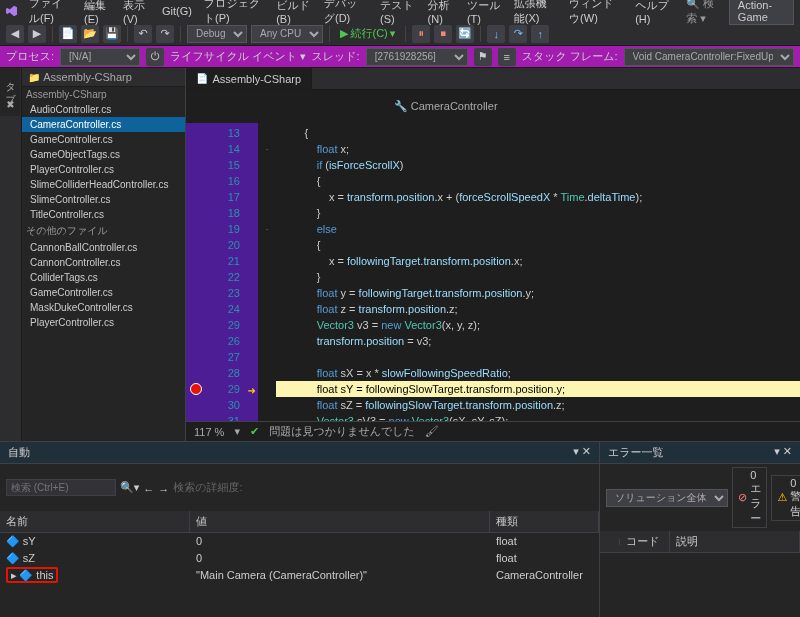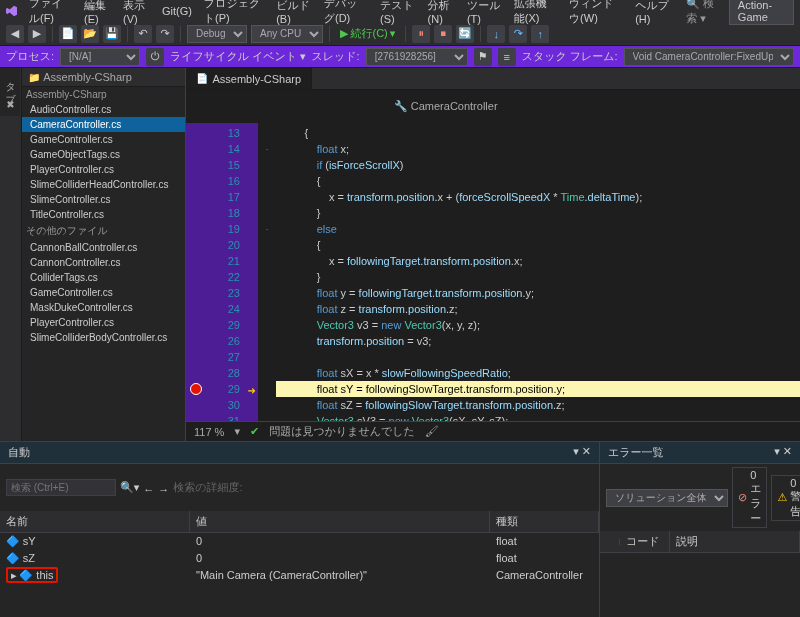--- a/index.html
+++ b/index.html
@@ -7,21 +7,21 @@
 .menubar { background: #2d2d30; padding: 2px 6px; display: flex; align-items: center; gap: 2px; height: 22px; }
 .menubar .logo { width: 16px; height: 16px; margin-right: 4px; }
 .menubar .item { padding: 2px 5px; cursor: pointer; }
 .menubar .search { margin-left: 8px; color: #999; }
 .menubar .proj { background: #3f3f46; border: 1px solid #555; padding: 1px 8px; margin-left: 6px; }
 .toolbar { background: #2d2d30; padding: 2px 6px; display: flex; align-items: center; gap: 4px; height: 24px; border-bottom: 1px solid #1b1b1c; }
 .tb-btn { width: 18px; height: 18px; background: #3f3f46; border-radius: 2px; display: flex; align-items: center; justify-content: center; cursor: pointer; }
 .tb-sep { width: 1px; height: 16px; background: #444; margin: 0 2px; }
 .tb-select { background: #3f3f46; border: 1px solid #555; color: #aaa; padding: 0 4px; height: 18px; font-size: 10px; }
 .tb-run { color: #4ec94e; padding: 0 4px; display: flex; align-items: center; gap: 2px; cursor: pointer; }
-.toolbar2 { background: #6d28d9; padding: 2px 6px; display: flex; align-items: center; gap: 6px; height: 22px; border-bottom: 1px solid #1b1b1c; font-size: 10px; }
+.toolbar2 { background: #a21caf; padding: 2px 6px; display: flex; align-items: center; gap: 6px; height: 22px; border-bottom: 1px solid #1b1b1c; font-size: 10px; }
 .toolbar2 .tb-select { min-width: 80px; }
 .main { display: flex; height: 373px; }
 .left-tabs { width: 22px; background: #2d2d30; border-right: 1px solid #1b1b1c; }
 .vtab { writing-mode: vertical-rl; padding: 6px 3px; background: #252526; color: #aaa; font-size: 10px; cursor: pointer; }
 .sidebar { width: 164px; background: #252526; border-right: 1px solid #3f3f46; overflow: hidden; }
 .sidebar .hdr { background: #2d2d30; padding: 3px 6px; font-size: 10px; color: #aaa; border-bottom: 1px solid #1b1b1c; }
 .sidebar .item { padding: 2px 8px; cursor: pointer; font-size: 10px; color: #ccc; white-space: nowrap; overflow: hidden; }
 .sidebar .item.active { background: #0e639c; color: #fff; }
 .sidebar .grp { padding: 2px 4px; color: #999; font-size: 10px; }
 .editor { flex: 1; background: #1e1e1e; display: flex; flex-direction: column; }
@@ -140,21 +140,20 @@
         <div class="item">TitleController.cs</div>
       </div>
     <div class="grp">その他のファイル</div>
     <div id="sb2">
         <div class="item">CannonBallController.cs</div>
         <div class="item">CannonController.cs</div>
         <div class="item">ColliderTags.cs</div>
         <div class="item">GameController.cs</div>
         <div class="item">MaskDukeController.cs</div>
         <div class="item">PlayerController.cs</div>
-        <div class="item">SlimeColliderBodyController.cs</div>
       </div>
   </div>
   <div class="editor">
     <div class="ed-tabs">
       <div class="ed-tab">📄 <span>Assembly-CSharp</span></div>
     </div>
     <div class="ed-crumb">
       <span></span>
         <span>🔧 CameraController</span>
     </div>

